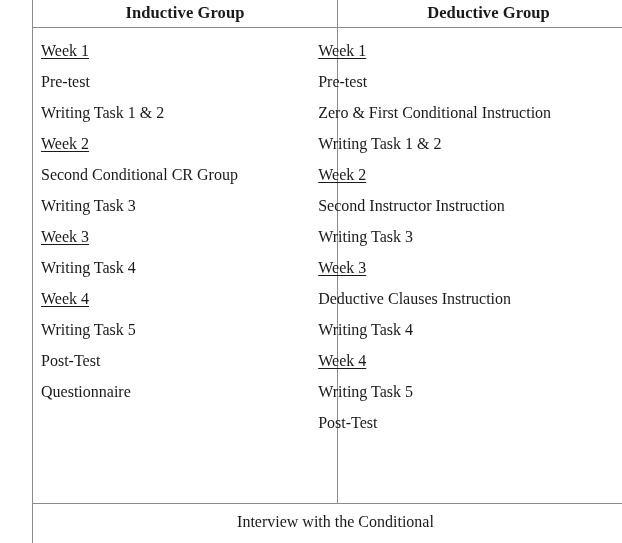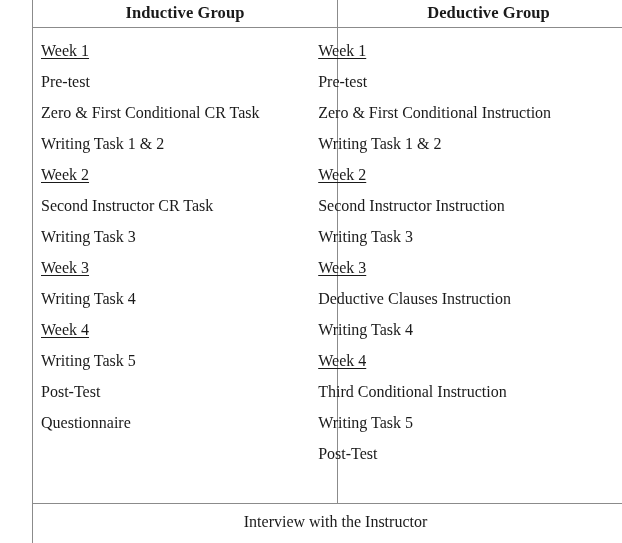--- a/index.html
+++ b/index.html
@@ -145,47 +145,45 @@
 
   <div class="header-row">
     <div class="header-cell left">Inductive Group</div>
     <div class="header-cell right">Deductive Group</div>
   </div>
 
   <div class="body-cols">
     <div class="col left">
         <div class="item week">Week 1</div>
         <div class="item">Pre-test</div>
-        <div class="item">Zero &amp; First Conditional CR Task</div>
         <div class="item">Writing Task 1 &amp; 2</div>
         <div class="item week">Week 2</div>
-        <div class="item">Second Instructor CR Task</div>
+        <div class="item">Second Conditional CR Group</div>
         <div class="item">Writing Task 3</div>
         <div class="item week">Week 3</div>
         <div class="item">Writing Task 4</div>
         <div class="item week">Week 4</div>
         <div class="item">Writing Task 5</div>
         <div class="item">Post-Test</div>
         <div class="item">Questionnaire</div>
       </div>
     <div class="col right">
         <div class="item week">Week 1</div>
         <div class="item">Pre-test</div>
         <div class="item">Zero &amp; First Conditional Instruction</div>
         <div class="item">Writing Task 1 &amp; 2</div>
         <div class="item week">Week 2</div>
         <div class="item">Second Instructor Instruction</div>
         <div class="item">Writing Task 3</div>
         <div class="item week">Week 3</div>
         <div class="item">Deductive Clauses Instruction</div>
         <div class="item">Writing Task 4</div>
         <div class="item week">Week 4</div>
-        <div class="item">Third Conditional Instruction</div>
         <div class="item">Writing Task 5</div>
         <div class="item">Post-Test</div>
       </div>
   </div>
 
   <div class="footer-row">
-    <div class="footer-text">Interview with the Instructor</div>
+    <div class="footer-text">Interview with the Conditional</div>
   </div>
 
 </div>
 
 </body></html>

